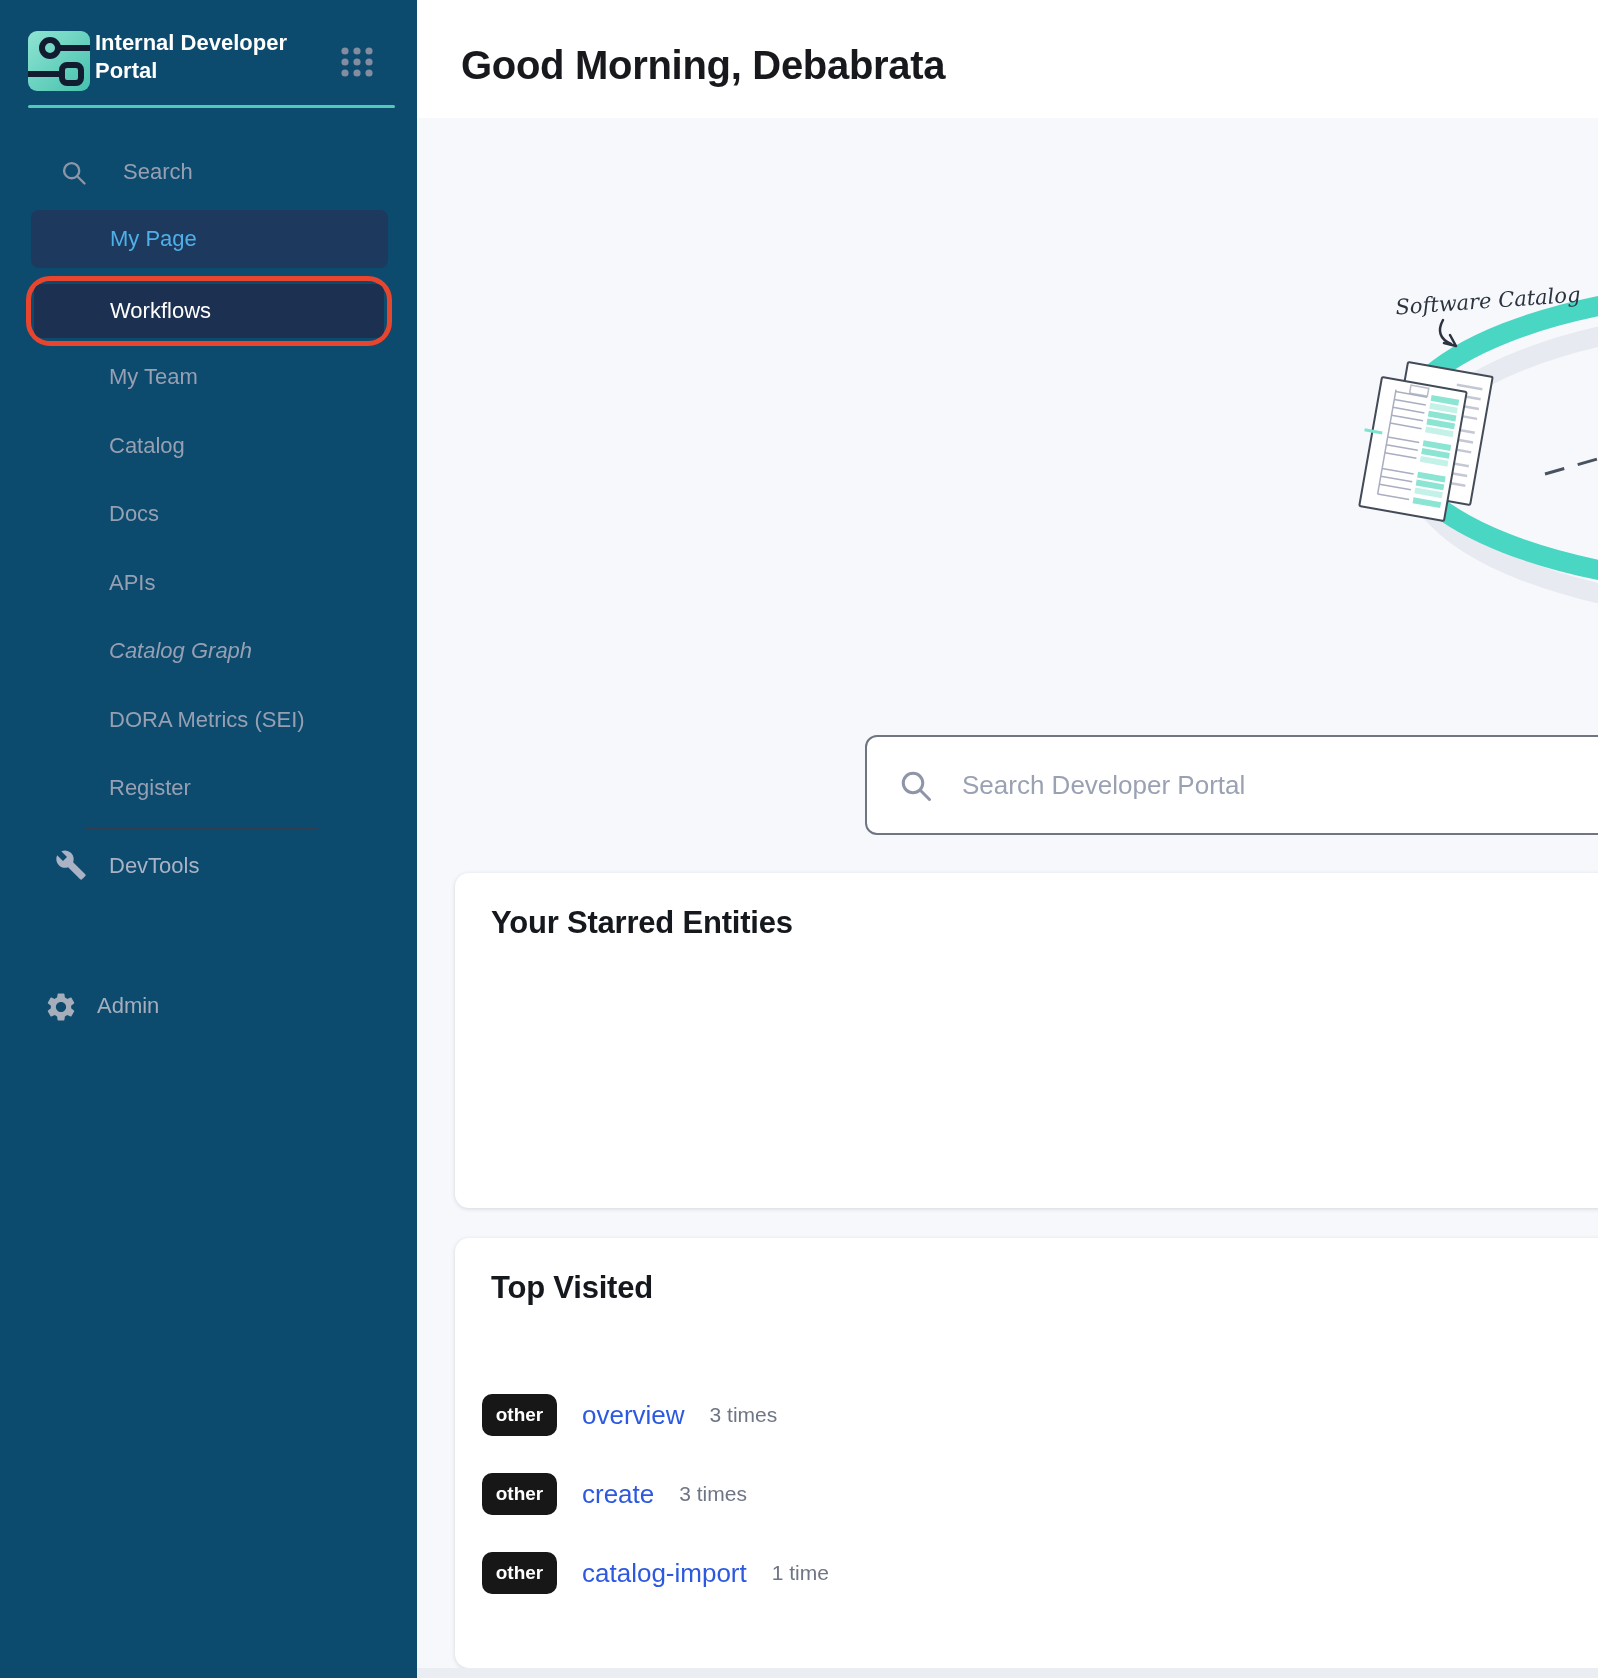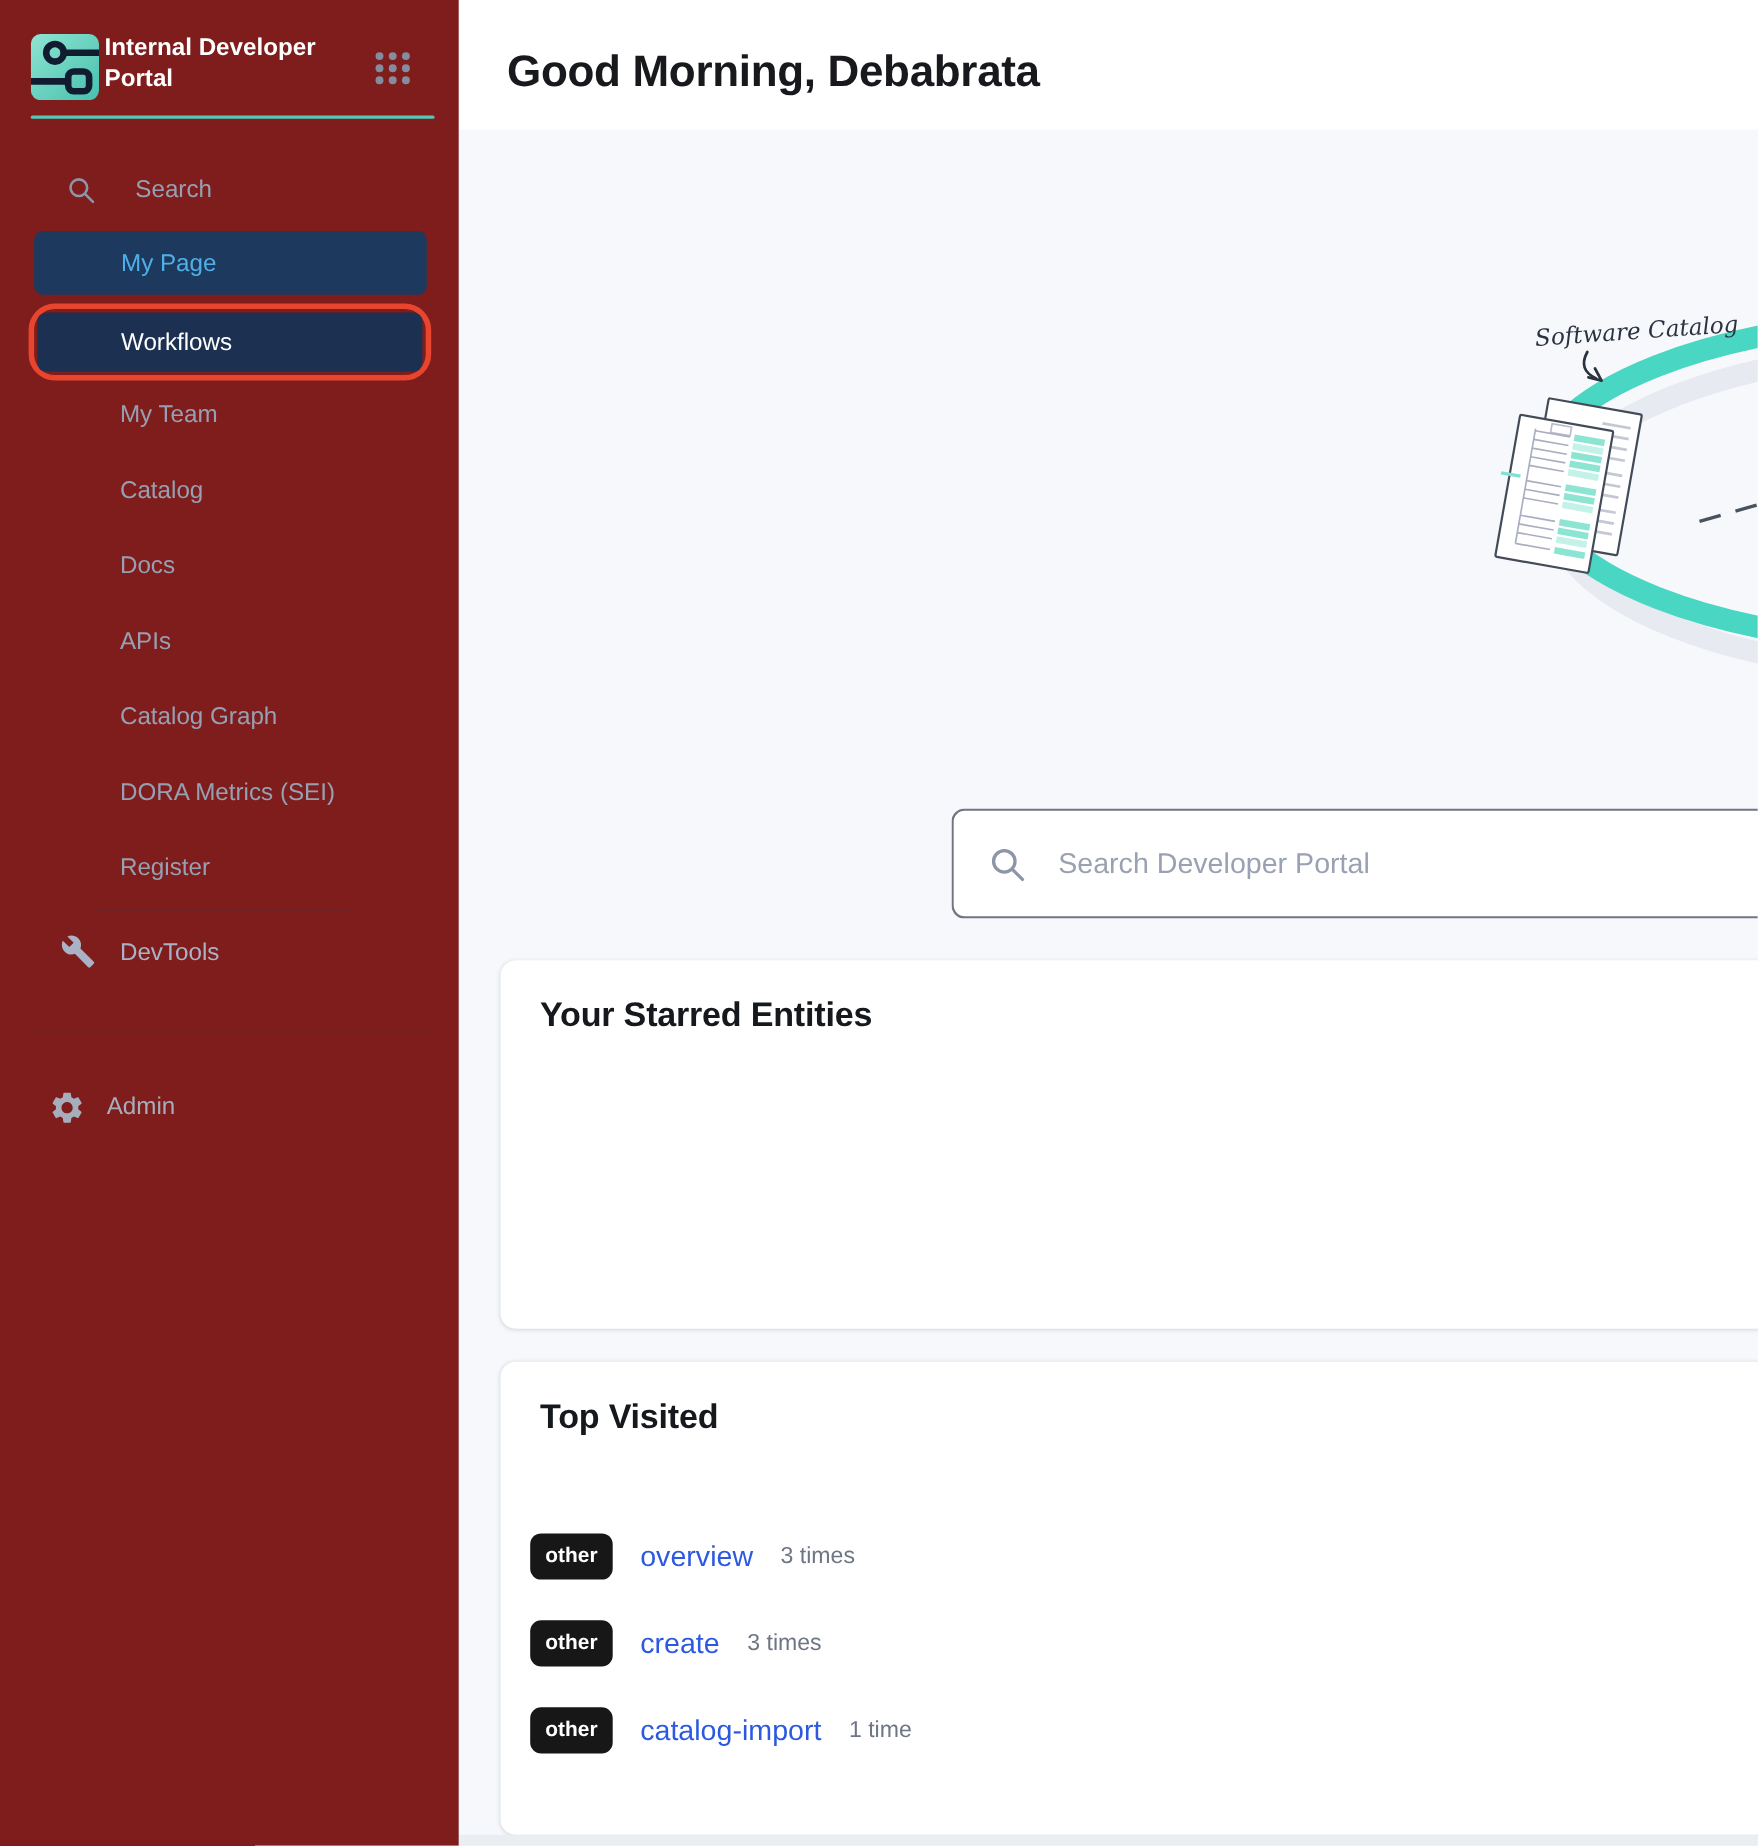--- a/index.html
+++ b/index.html
@@ -1,21 +1,21 @@
 <!DOCTYPE html>
 <html><head>
 <meta charset="utf-8">
 <style>
   * { margin:0; padding:0; box-sizing:border-box; }
   html,body { width:1598px; height:1678px; overflow:hidden;
     font-family:"Liberation Sans", sans-serif; background:#f6f8fc; position:relative; }
 
   
   .sidebar { position:absolute; left:0; top:0; width:417px; height:1678px;
-    background:#7f1d1d; z-index:5; }
+    background:#0c4a6e; z-index:5; }
   .logo-box { position:absolute; left:28px; top:31px; width:62px; height:60px; }
   .brand-title { position:absolute; left:95px; top:29px; width:235px;
     color:#fff; font-size:22px; font-weight:bold; line-height:28px; }
   .grid-icon { position:absolute; left:340px; top:46px; }
   .teal-rule { position:absolute; left:28px; top:105px; width:367px; height:3px;
     background:#54c8b7; border-radius:2px; }
 
   .nav-label { position:absolute; left:109px; font-size:22px; color:#97a0b2; white-space:nowrap; }
   .search-row-icon { position:absolute; left:60px; top:159px; }
   .pill-mypage { position:absolute; left:31px; top:210px; width:357px; height:58px;
@@ -122,21 +122,21 @@
   <div class="wf-ring">
     <div class="wf-pill">
       <span class="nav-label">Workflows</span>
     </div>
   </div>
 
   <span class="nav-label" style="top:364px;">My Team</span>
   <span class="nav-label" style="top:433px;">Catalog</span>
   <span class="nav-label" style="top:501px;">Docs</span>
   <span class="nav-label" style="top:570px;">APIs</span>
-  <span class="nav-label" style="top:638px;">Catalog Graph</span>
+  <span class="nav-label" style="top:638px;font-style:italic;">Catalog Graph</span>
   <span class="nav-label" style="top:707px;">DORA Metrics (SEI)</span>
   <span class="nav-label" style="top:775px;">Register</span>
 
   <div class="divider div-1"></div>
 
   <span class="devtools-icon">
     <svg width="32" height="32" viewBox="0 0 24 24" fill="#aab3c5">
       <path d="M22.7 19l-9.1-9.1c.9-2.3.4-5-1.5-6.9-2-2-5-2.4-7.4-1.3L9 6 6 9 1.6 4.7C.4 7.1.9 10.1 2.9 12.1c1.9 1.9 4.6 2.4 6.9 1.5l9.1 9.1c.4.4 1 .4 1.4 0l2.3-2.3c.5-.4.5-1.1.1-1.4z"></path>
     </svg>
   </span>

